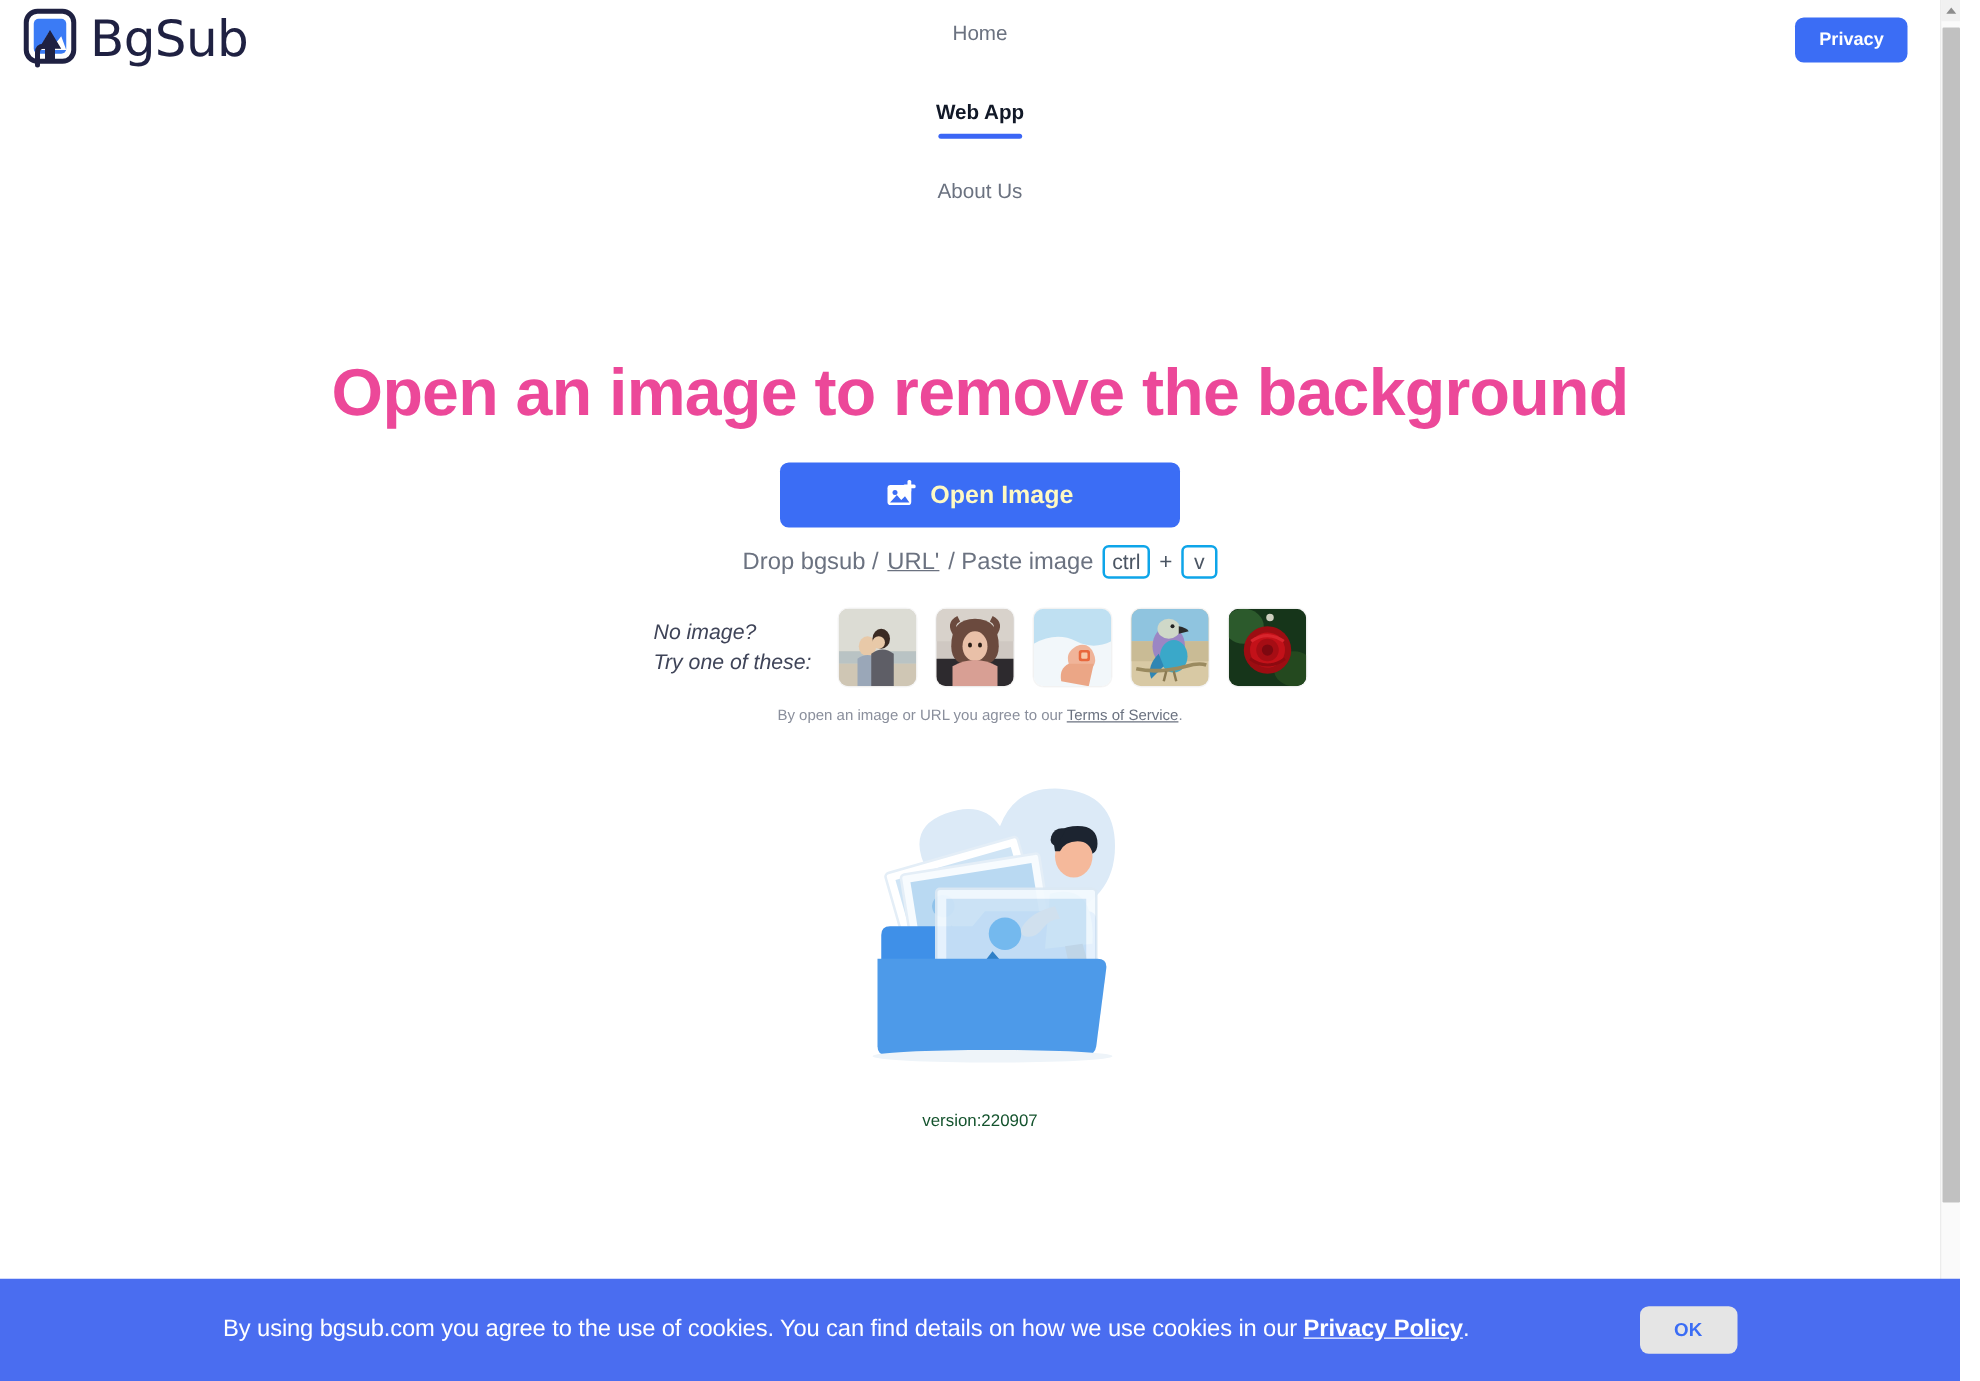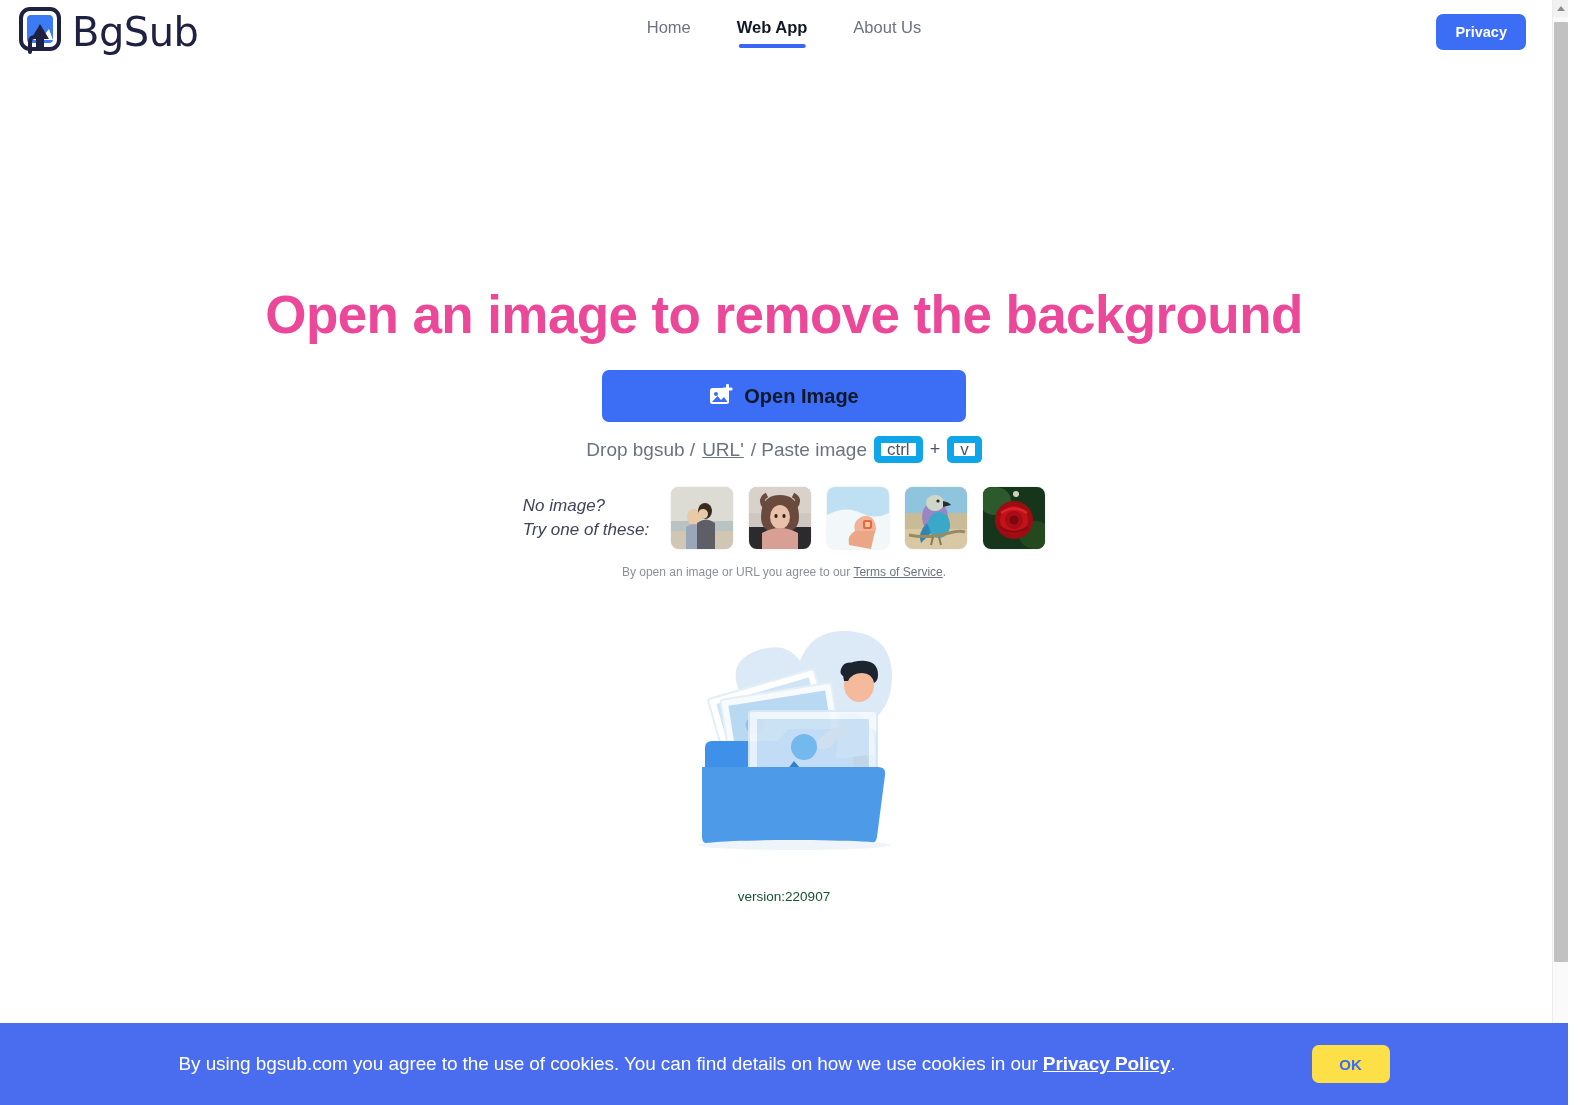--- a/index.html
+++ b/index.html
@@ -83,21 +83,22 @@
     font-family: "DejaVu Sans", sans-serif;
   }
 
   .nav {
     position: absolute;
     left: 50%;
     transform: translateX(-50%);
     top: 18px;
     display: flex;
     align-items: center;
-    gap: 46px;
+    gap: 33px;
+    flex-direction: column;
   }
   .nav-item {
     font-size: 16.5px;
     color: #6b7280;
     text-decoration: none;
     position: relative;
     padding-bottom: 11px;
     cursor: pointer;
     white-space: nowrap;
   }
@@ -146,26 +147,26 @@
     font-family: "Liberation Sans Narrow", "Liberation Sans", sans-serif;
     letter-spacing: -0.6px;
   }
 
   .open-btn-wrap {
     margin-top: 26px;
     display: flex;
     justify-content: center;
   }
   .open-btn {
-    width: 364px;
+    width: 320px;
     height: 52px;
     background: #3b6df5;
     border: none;
     border-radius: 7px;
-    color: #0f172a;
+    color: #fef9c3;
     font-size: 20px;
     font-weight: 700;
     font-family: "Liberation Sans", sans-serif;
     display: flex;
     align-items: center;
     justify-content: center;
     gap: 9px;
     cursor: pointer;
   }
   .open-btn svg { display: block; }
@@ -184,21 +185,21 @@
     text-decoration: underline;
     cursor: pointer;
   }
   .key {
     display: inline-flex;
     align-items: center;
     justify-content: center;
     min-width: 29px;
     height: 27px;
     padding: 0 6px;
-    border: 7px solid #0ea5e9;
+    border: 2px solid #0ea5e9;
     border-radius: 5px;
     background: #ffffff;
     font-size: 17px;
     color: #4b5563;
   }
   .key-plus { font-size: 18px; color: #4b5563; }
 
   .samples-row {
     margin-top: 24px;
     display: flex;
@@ -294,21 +295,21 @@
   }
   .cookie-text a {
     color: #ffffff;
     font-weight: 700;
     text-decoration: underline;
     cursor: pointer;
   }
   .cookie-ok {
     margin-left: 136px;
     width: 78px; height: 38px;
-    background: #fde047;
+    background: #e5e5e5;
     color: #3b6df5;
     border: none;
     border-radius: 7px;
     font-size: 15px;
     font-weight: 700;
     font-family: "Liberation Sans", sans-serif;
     cursor: pointer;
   }
 </style>
 </head>

